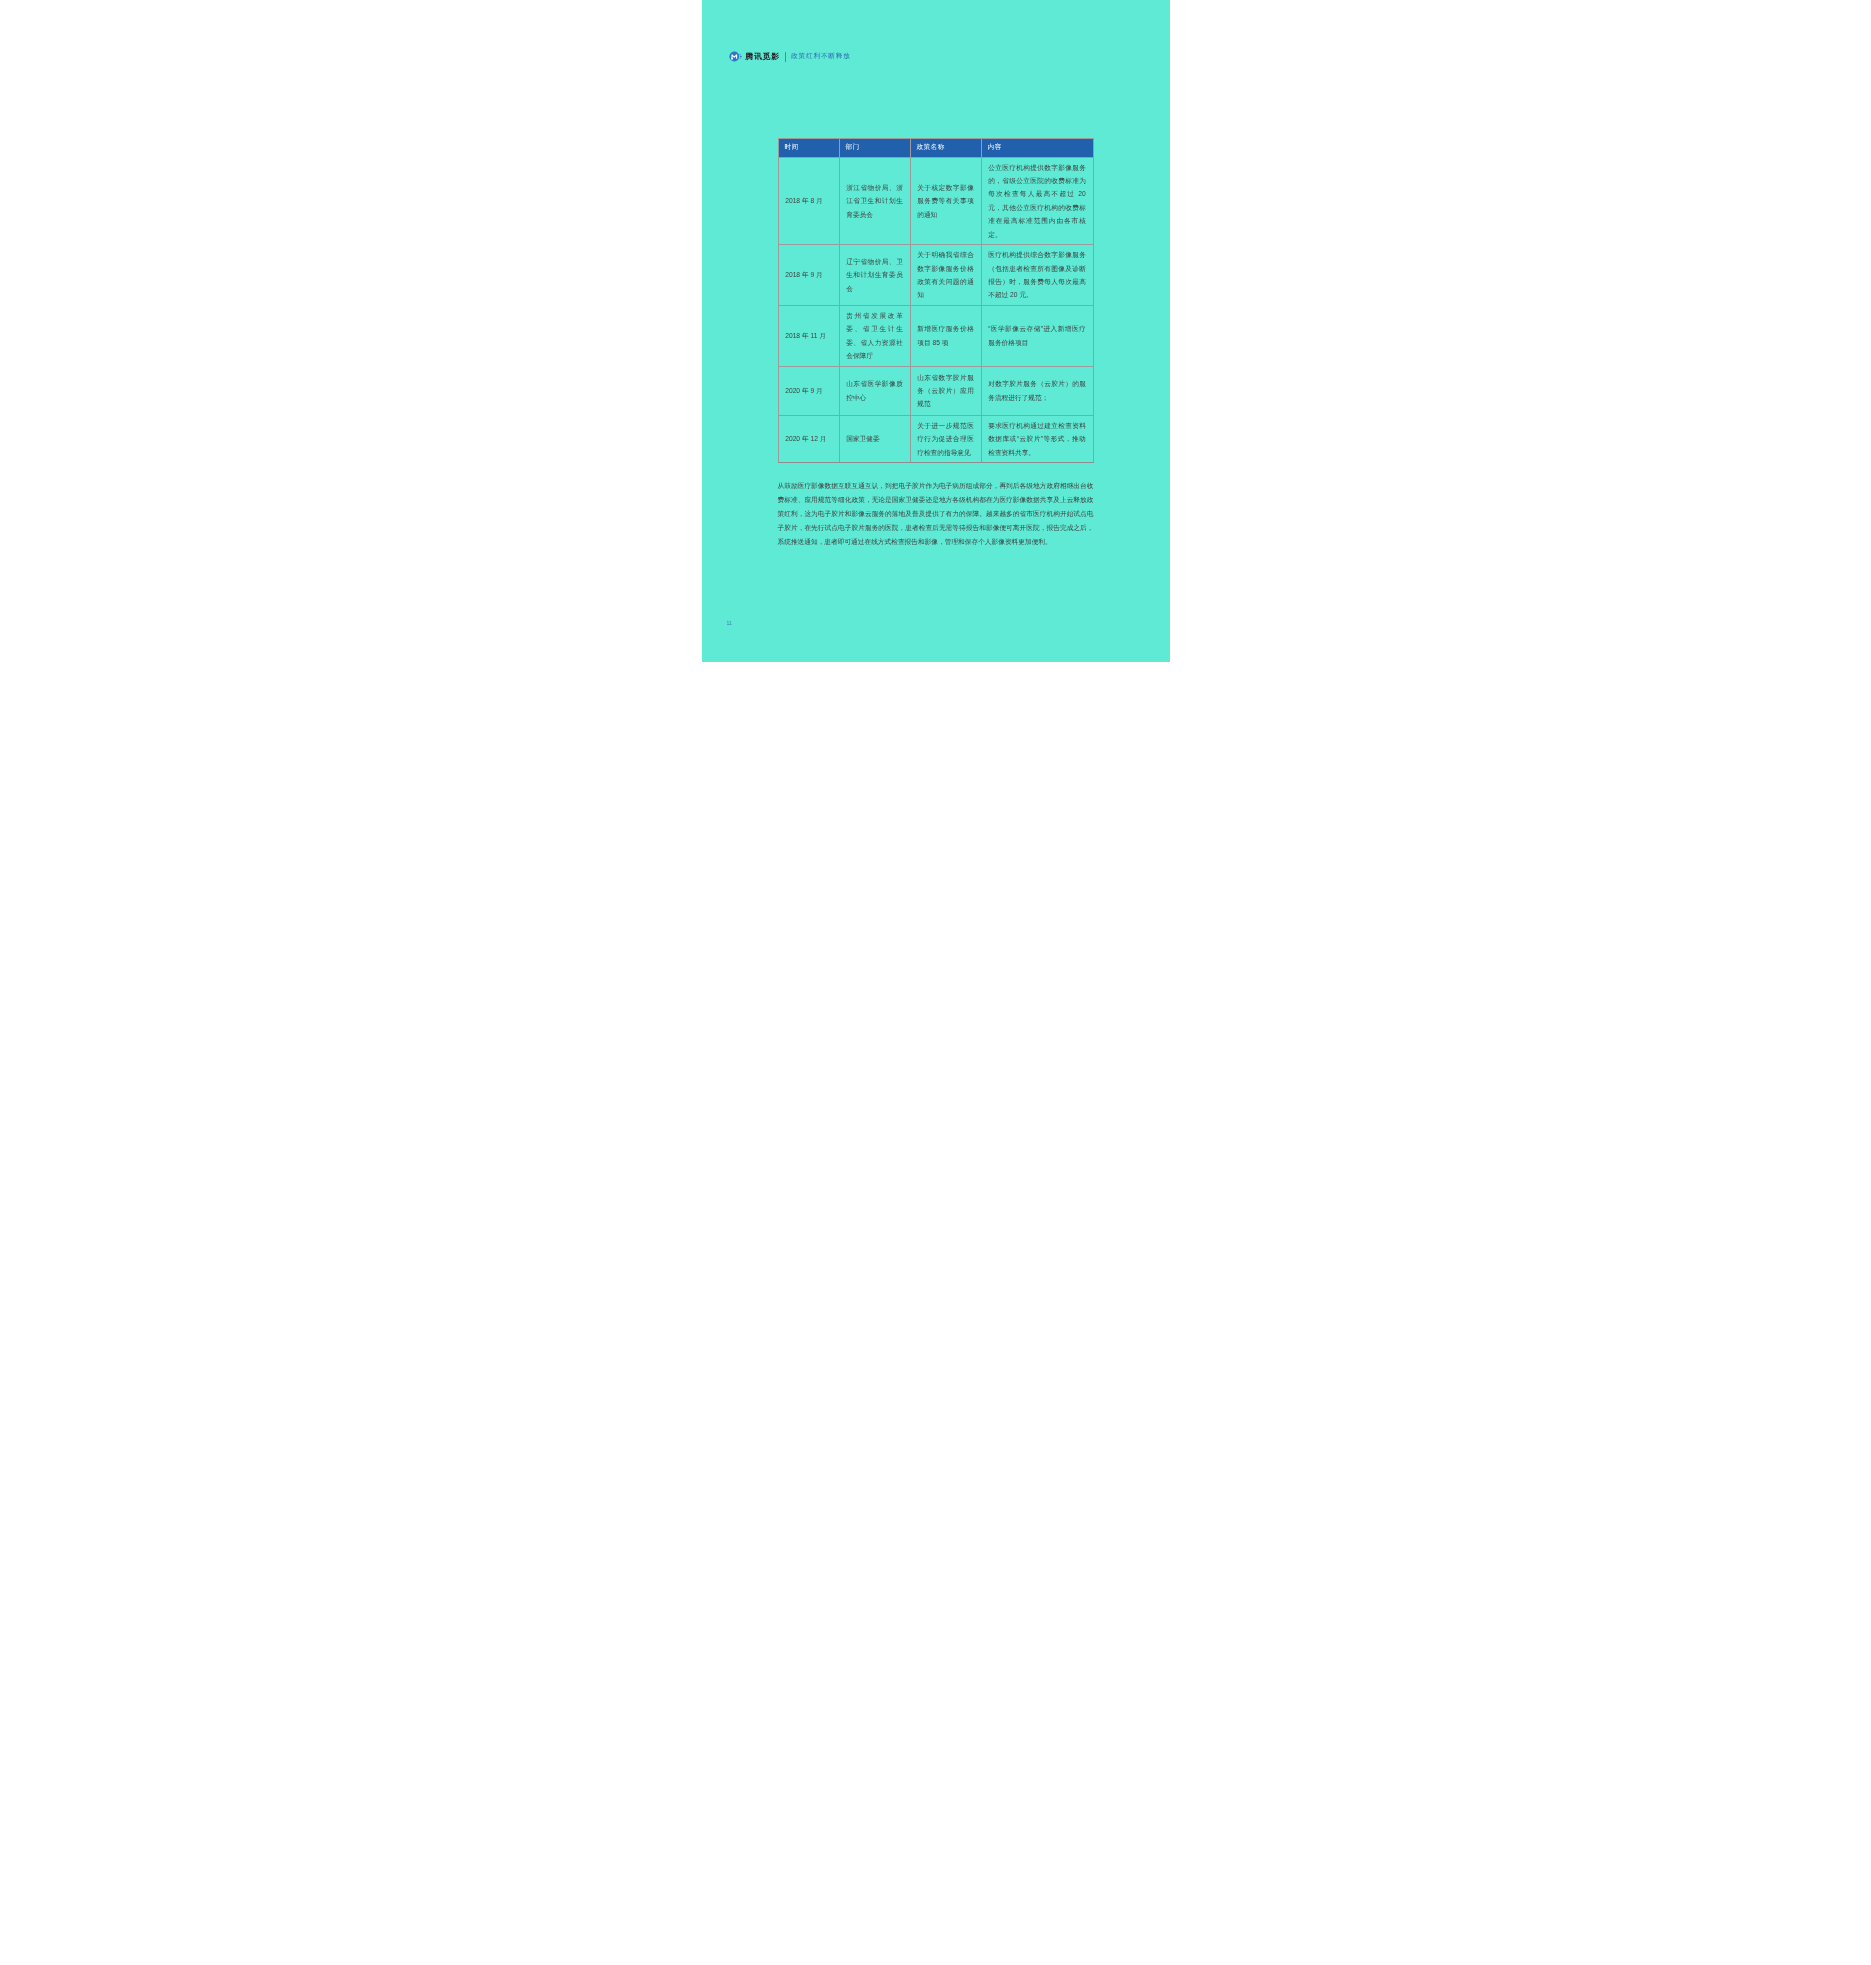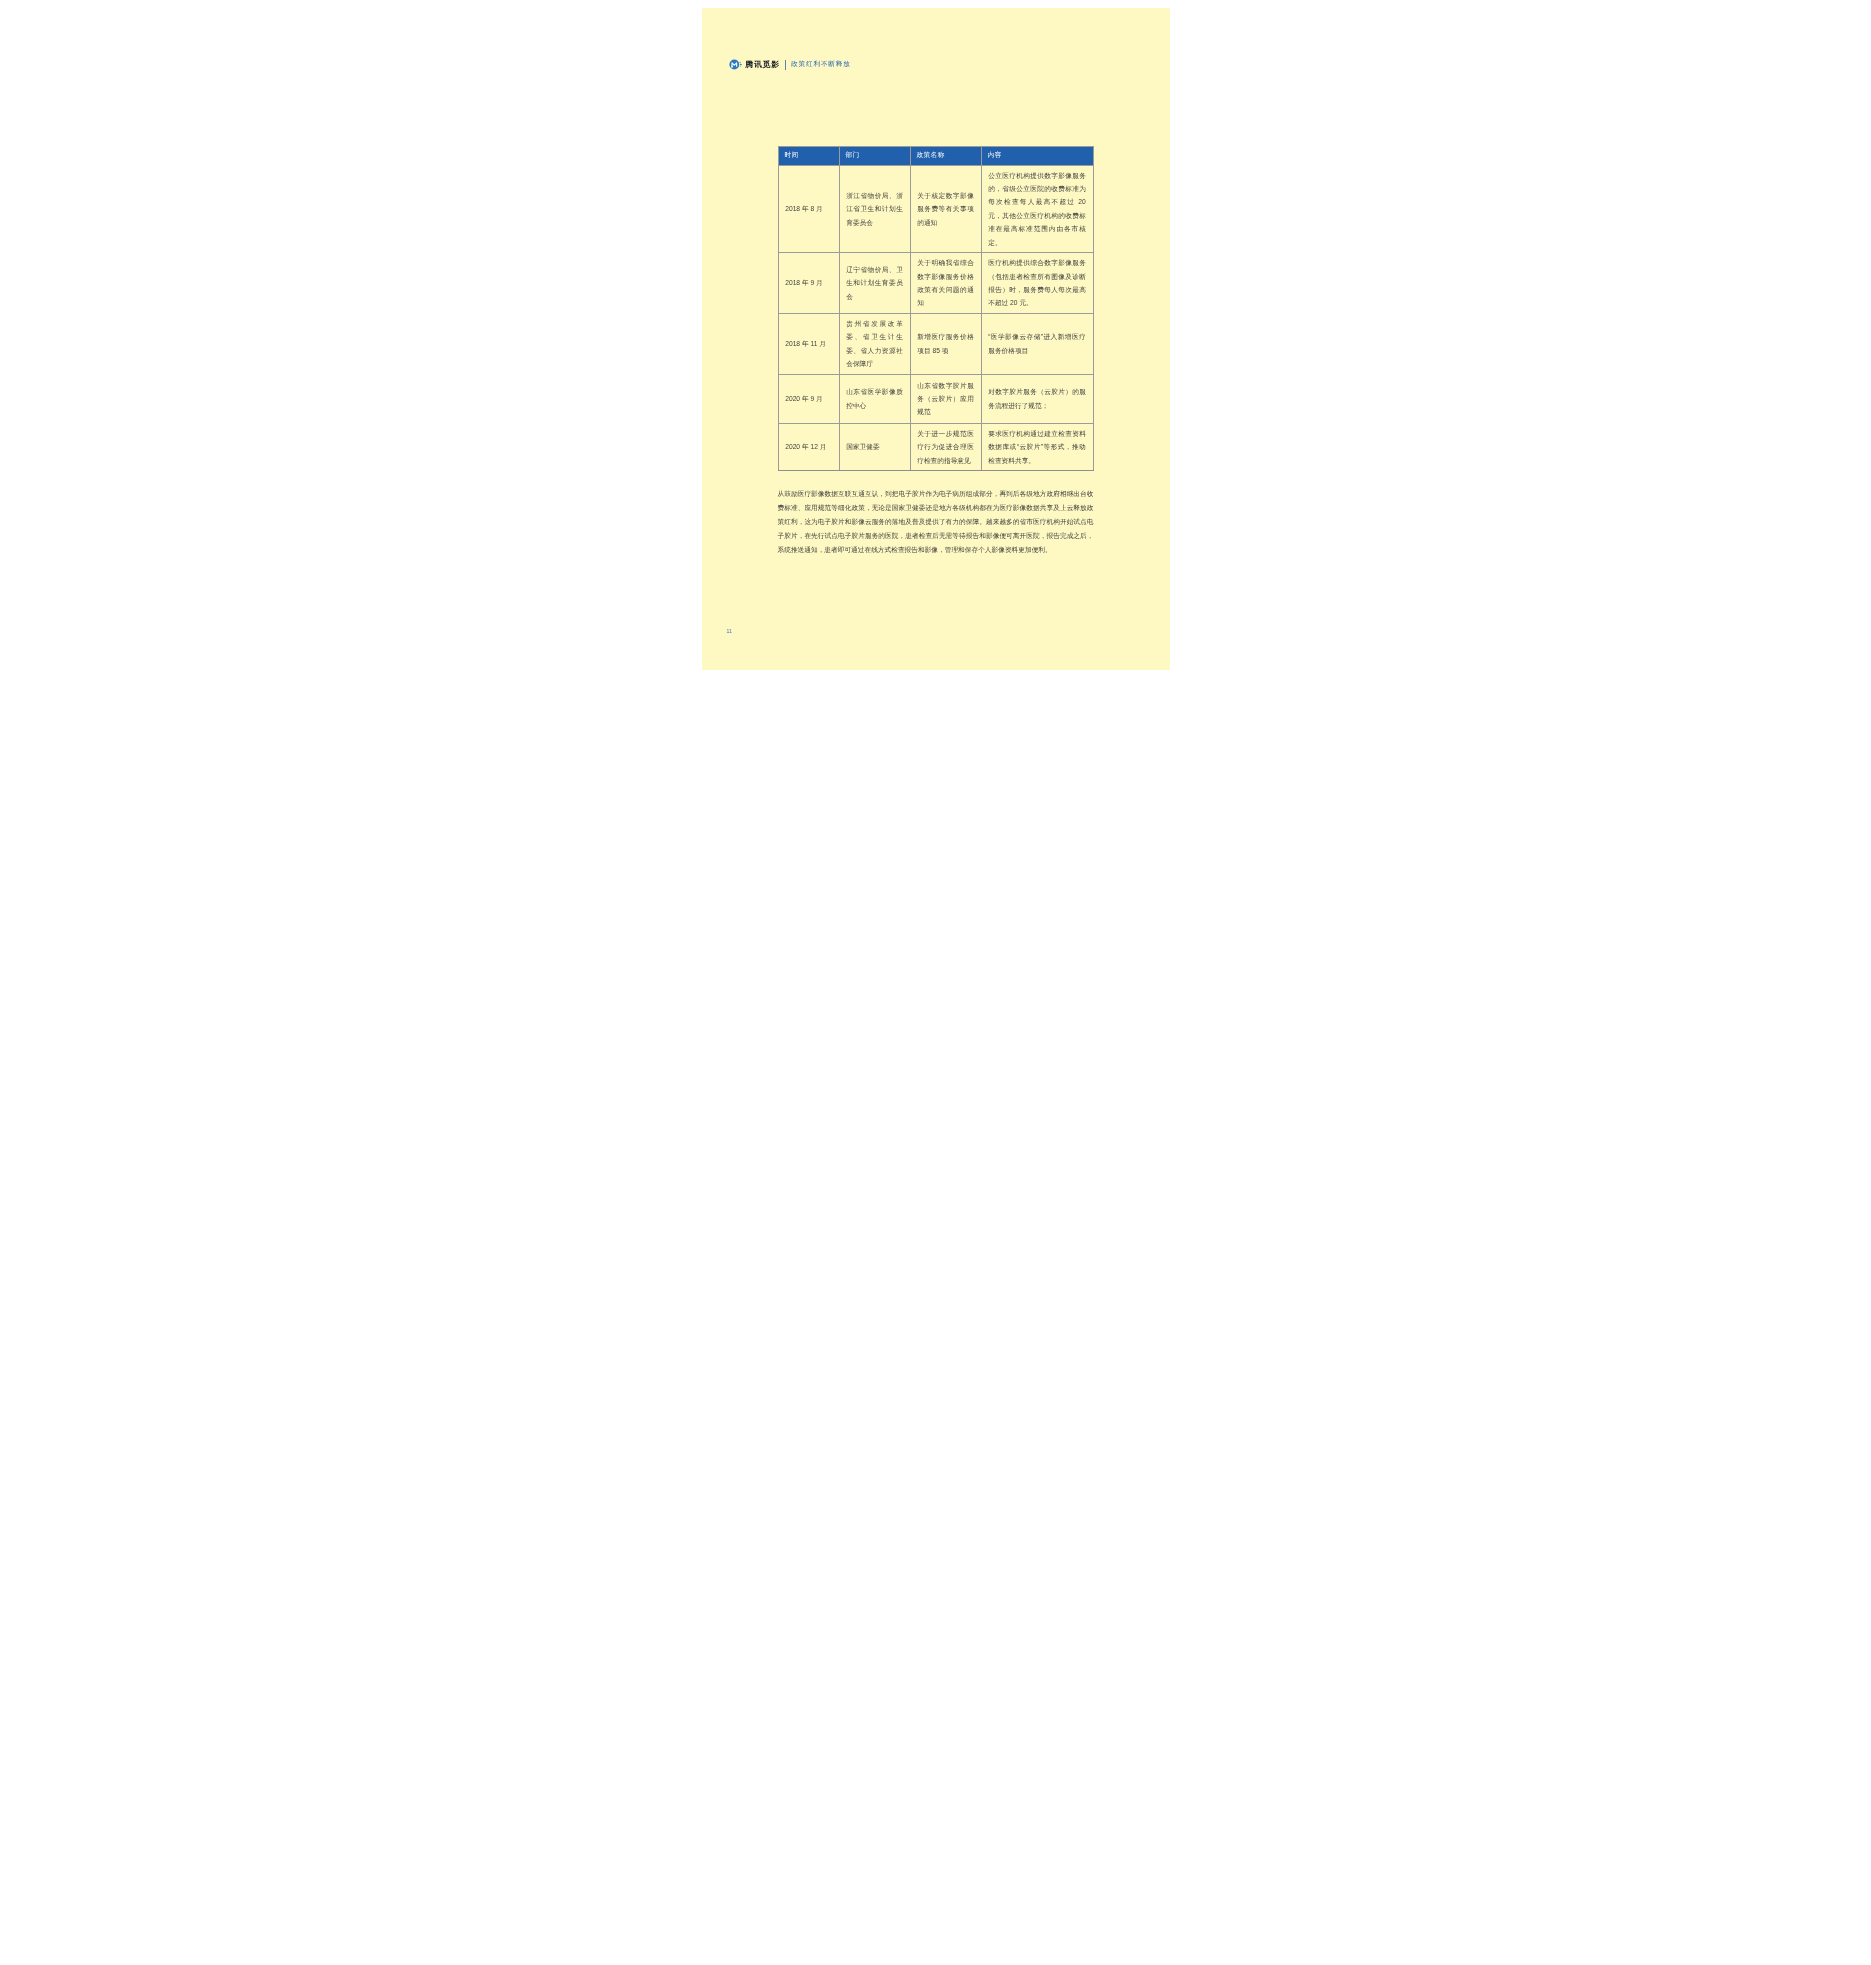--- a/index.html
+++ b/index.html
@@ -1,22 +1,22 @@
 <!DOCTYPE html>
 <html style="font-size:6.3px"><head>
 <meta charset="utf-8">
 <style>
   * { margin: 0; padding: 0; box-sizing: border-box; }
   html, body { background: #ffffff; }
   .page {
     position: relative;
     width: 468px;
     height: 662px;
-    margin: 8px auto;
-    background: #fef9c3;
+    margin: 0 auto;
+    background: #5eead4;
     font-family: "Liberation Sans", sans-serif;
     color: #3e3e3e;
     overflow: hidden;
   }
 
   
   .brand-bar {
     position: absolute;
     left: 27.5px;
     top: 51px;

